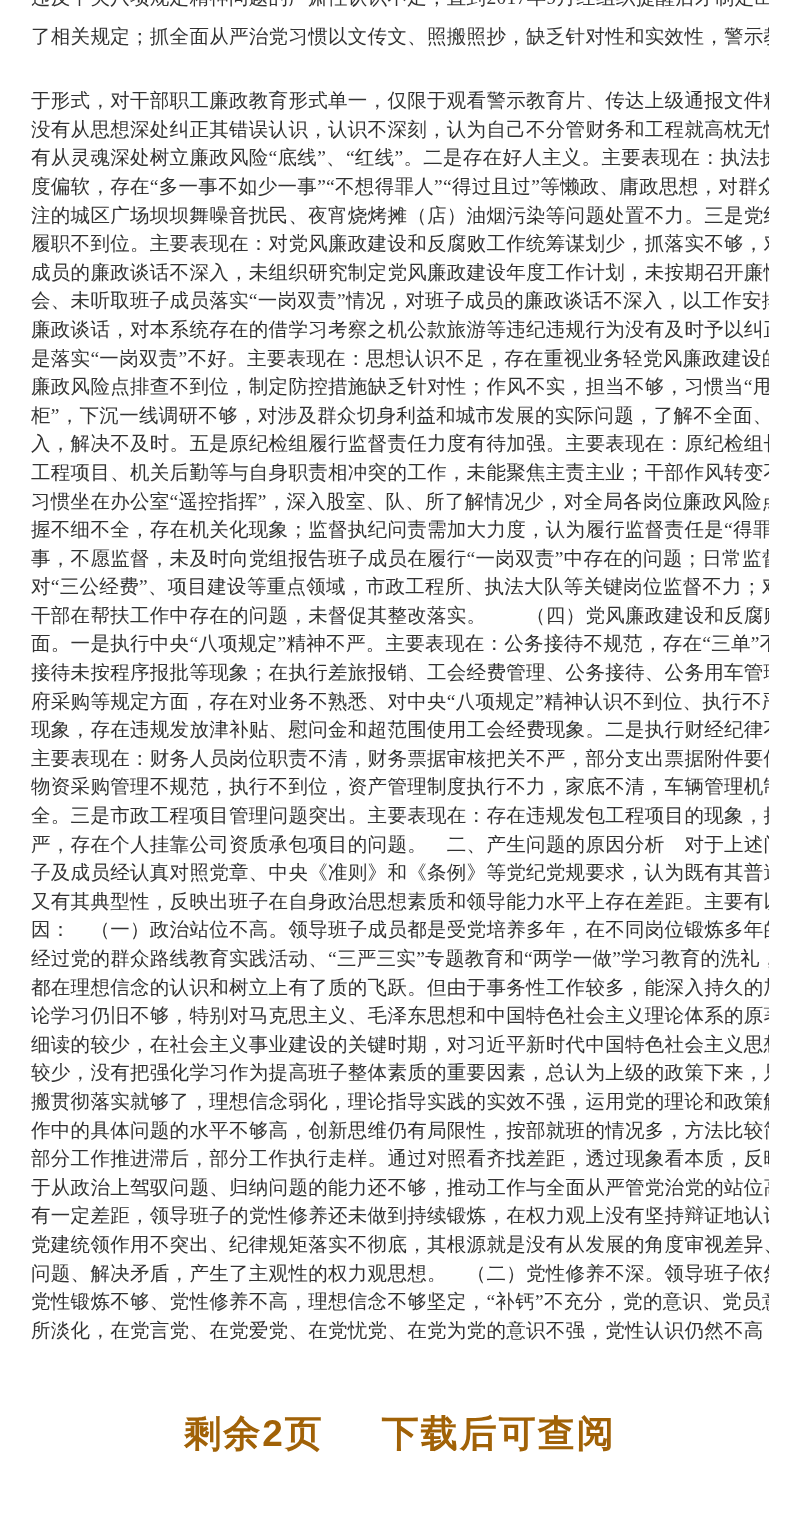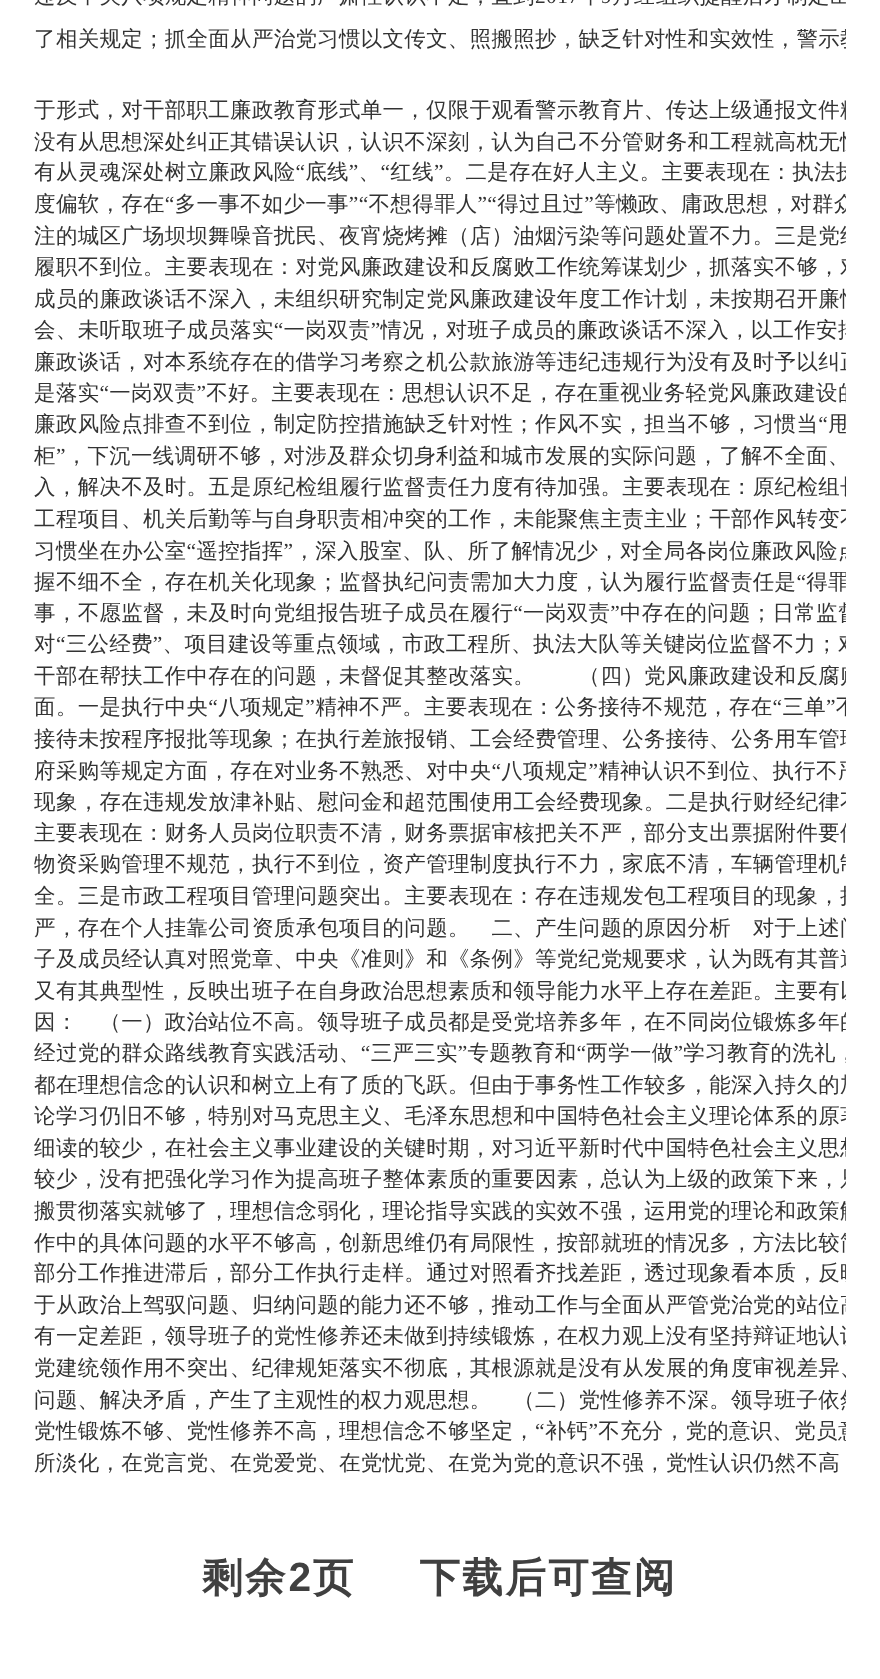--- a/index.html
+++ b/index.html
@@ -37,21 +37,21 @@
   }
   .body-block {
     margin-top: 36px;
   }
   .footer {
     margin-top: 64px;
     text-align: center;
     font-family: "Liberation Sans", sans-serif;
     font-weight: bold;
     font-size: 37px;
-    color: #404040;
+    color: #a16207;
     letter-spacing: 2px;
   }
   .footer .gap {
     display: inline-block;
     width: 58px;
   }
 </style>
 </head>
 <body>
 

